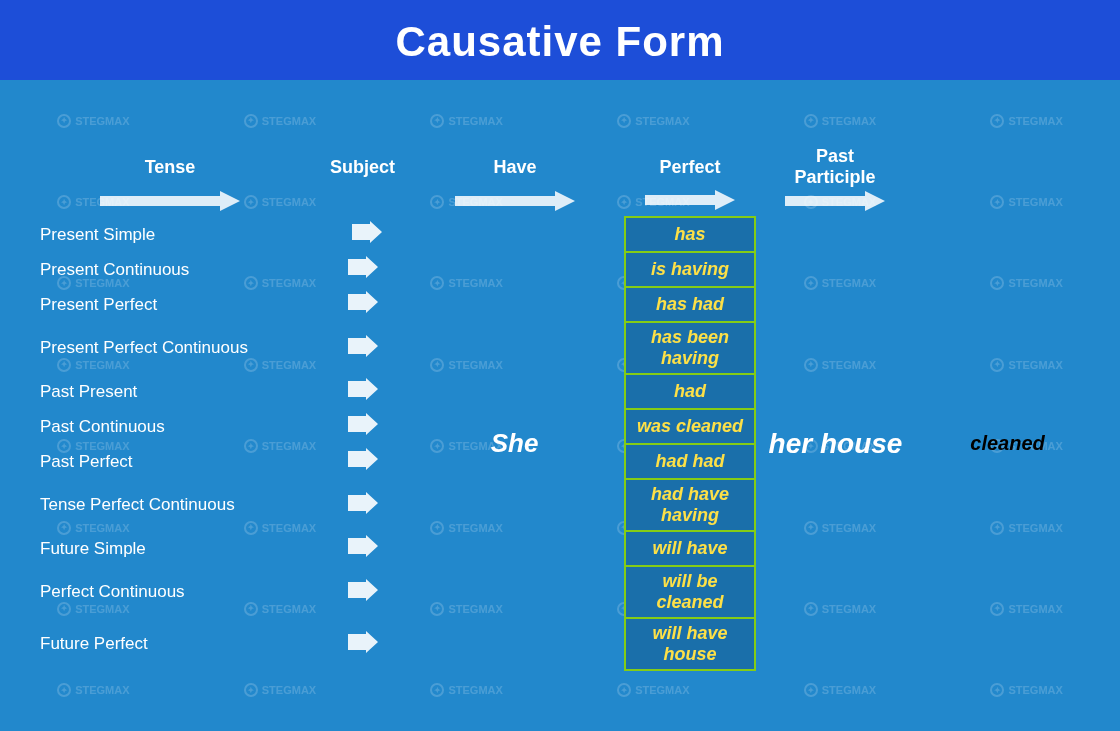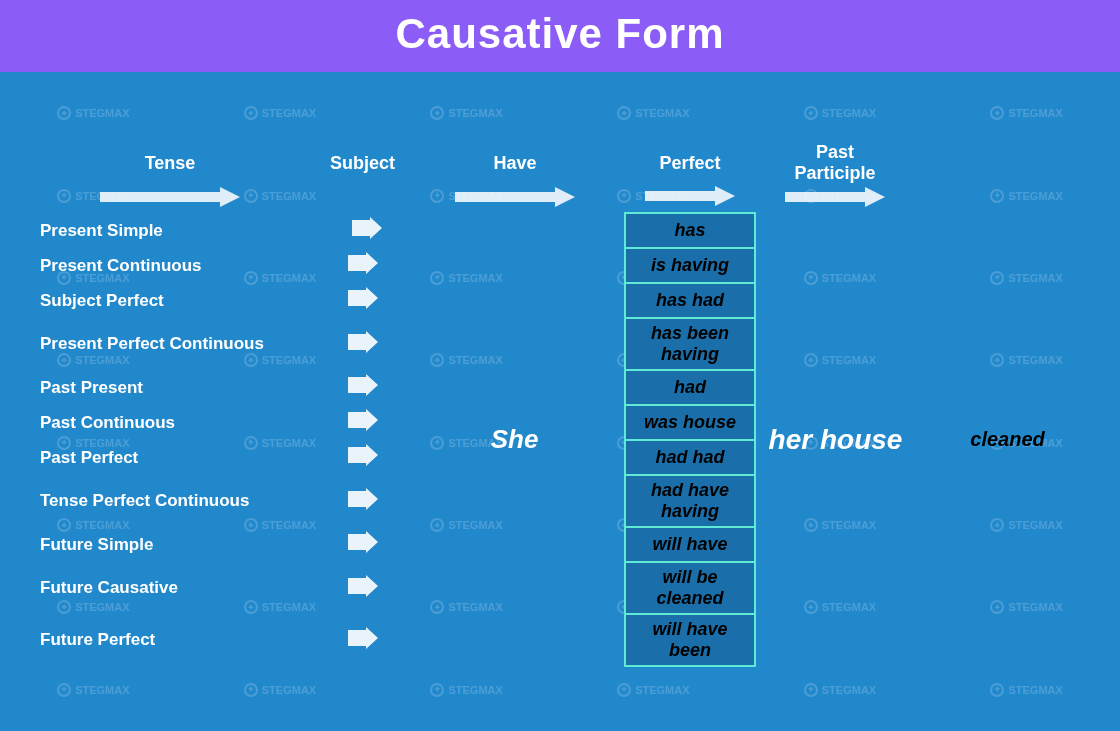--- a/index.html
+++ b/index.html
@@ -9,23 +9,23 @@
       overflow: hidden;
       font-family: Arial, sans-serif;
     }
     .page-wrapper {
       width: 1120px;
       height: 731px;
       display: flex;
       flex-direction: column;
     }
     .title-bar {
-      background: #8b5cf6;
+      background: #1d4ed8;
       text-align: center;
-      padding: 10px 0 14px;
+      padding: 18px 0 14px;
       flex-shrink: 0;
     }
     .title-bar h1 {
       color: white;
       font-size: 42px;
       font-weight: 900;
       letter-spacing: 1px;
     }
     .main-content {
       flex: 1;
@@ -92,32 +92,32 @@
     }
     tbody tr td {
       text-align: center;
       padding: 4px 8px;
       color: white;
       font-size: 17px;
     }
     .tense-cell {
       text-align: left;
       padding-left: 20px;
-      font-weight: bold;
+      font-weight: normal;
       color: white;
       font-size: 17px;
       white-space: nowrap;
     }
     .have-cell {
       background: #1a6faa;
       font-style: italic;
       font-weight: bold;
       font-size: 18px;
-      border: 2px solid #5eead4;
-      color: #000000;
+      border: 2px solid #84cc16;
+      color: #fde047;
     }
     .col-tense { width: 300px; }
     .col-subject { width: 80px; }
     .col-have { width: 220px; }
     .col-object { width: 130px; }
     .col-pp { width: 160px; }
 
     
     .subject-merged {
       font-style: italic;
@@ -254,21 +254,21 @@
               <td class="pp-merged" rowspan="11" style="vertical-align: middle;">cleaned</td>
             </tr>
             <tr>
               <td class="tense-cell">Present Continuous</td>
               <td style="text-align: center;"><svg width="30" height="22" viewBox="0 0 30 22">
                   <polygon points="0,3 18,3 18,0 30,11 18,22 18,19 0,19" fill="white" opacity="0.9"></polygon>
                 </svg></td>
               <td class="have-cell">is having</td>
             </tr>
             <tr>
-              <td class="tense-cell">Subject Perfect</td>
+              <td class="tense-cell">Present Perfect</td>
               <td style="text-align: center;"><svg width="30" height="22" viewBox="0 0 30 22">
                   <polygon points="0,3 18,3 18,0 30,11 18,22 18,19 0,19" fill="white" opacity="0.9"></polygon>
                 </svg></td>
               <td class="have-cell">has had</td>
             </tr>
             <tr>
               <td class="tense-cell">Present Perfect Continuous</td>
               <td style="text-align: center;"><svg width="30" height="22" viewBox="0 0 30 22">
                   <polygon points="0,3 18,3 18,0 30,11 18,22 18,19 0,19" fill="white" opacity="0.9"></polygon>
                 </svg></td>
@@ -279,21 +279,21 @@
               <td style="text-align: center;"><svg width="30" height="22" viewBox="0 0 30 22">
                   <polygon points="0,3 18,3 18,0 30,11 18,22 18,19 0,19" fill="white" opacity="0.9"></polygon>
                 </svg></td>
               <td class="have-cell">had</td>
             </tr>
             <tr>
               <td class="tense-cell">Past Continuous</td>
               <td style="text-align: center;"><svg width="30" height="22" viewBox="0 0 30 22">
                   <polygon points="0,3 18,3 18,0 30,11 18,22 18,19 0,19" fill="white" opacity="0.9"></polygon>
                 </svg></td>
-              <td class="have-cell">was house</td>
+              <td class="have-cell">was cleaned</td>
             </tr>
             <tr>
               <td class="tense-cell">Past Perfect</td>
               <td style="text-align: center;"><svg width="30" height="22" viewBox="0 0 30 22">
                   <polygon points="0,3 18,3 18,0 30,11 18,22 18,19 0,19" fill="white" opacity="0.9"></polygon>
                 </svg></td>
               <td class="have-cell">had had</td>
             </tr>
             <tr>
               <td class="tense-cell">Tense Perfect Continuous</td>
@@ -303,30 +303,30 @@
               <td class="have-cell">had have having</td>
             </tr>
             <tr>
               <td class="tense-cell">Future Simple</td>
               <td style="text-align: center;"><svg width="30" height="22" viewBox="0 0 30 22">
                   <polygon points="0,3 18,3 18,0 30,11 18,22 18,19 0,19" fill="white" opacity="0.9"></polygon>
                 </svg></td>
               <td class="have-cell">will have</td>
             </tr>
             <tr>
-              <td class="tense-cell">Future Causative</td>
+              <td class="tense-cell">Perfect Continuous</td>
               <td style="text-align: center;"><svg width="30" height="22" viewBox="0 0 30 22">
                   <polygon points="0,3 18,3 18,0 30,11 18,22 18,19 0,19" fill="white" opacity="0.9"></polygon>
                 </svg></td>
               <td class="have-cell">will be cleaned</td>
             </tr>
             <tr>
               <td class="tense-cell">Future Perfect</td>
               <td style="text-align: center;"><svg width="30" height="22" viewBox="0 0 30 22">
                   <polygon points="0,3 18,3 18,0 30,11 18,22 18,19 0,19" fill="white" opacity="0.9"></polygon>
                 </svg></td>
-              <td class="have-cell">will have been</td>
+              <td class="have-cell">will have house</td>
             </tr>
           </tbody>
       </table>
     </div>
   </div>
 </div>
 
 </body></html>

